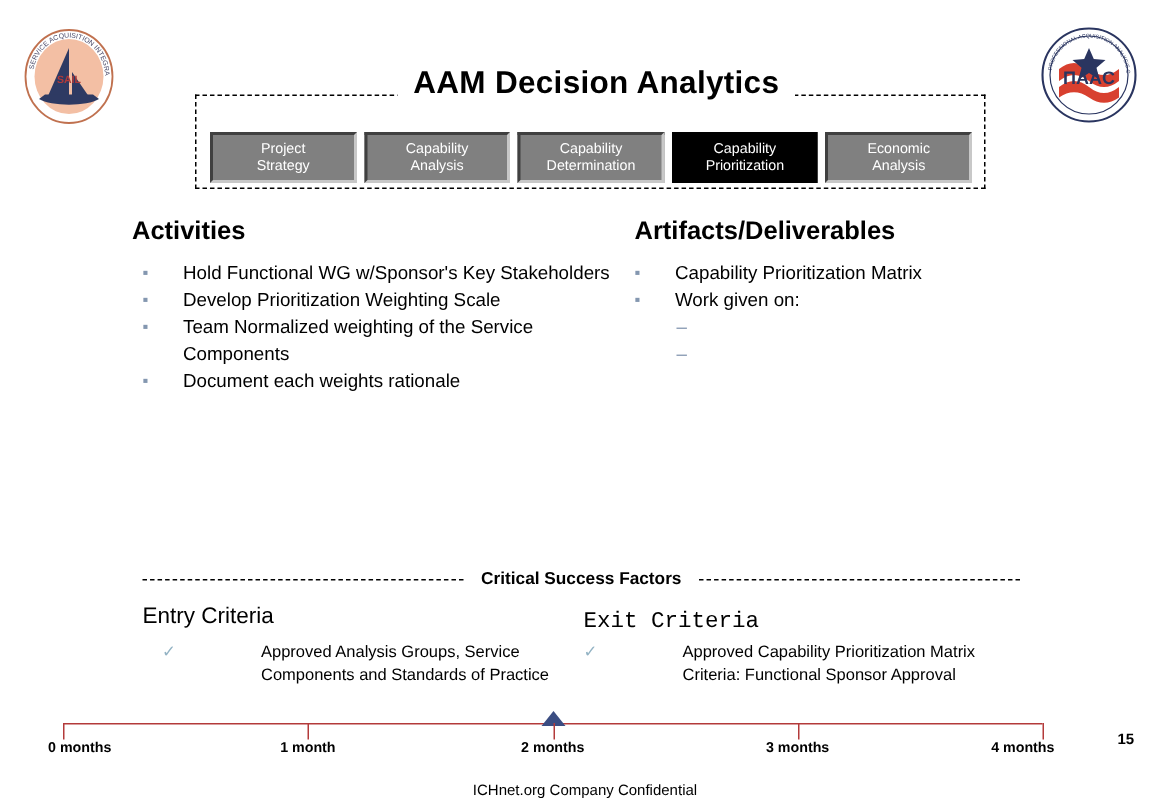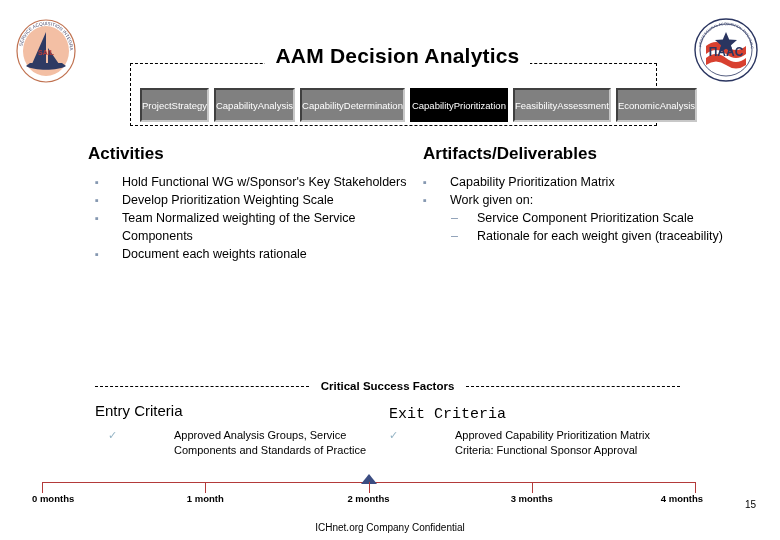--- a/index.html
+++ b/index.html
@@ -52,21 +52,21 @@
     flex: 1 1 0;
     background: #808080;
     color: #ffffff;
     border-top: 2px solid #404040;
     border-left: 2px solid #404040;
     border-right: 2px solid #c8c8c8;
     border-bottom: 2px solid #c8c8c8;
     font-size: 9.5px;
     line-height: 11px;
     display: flex;
-    flex-direction: row;
+    flex-direction: column;
     align-items: center;
     justify-content: center;
     text-align: center;
   }
   .phase.active {
     background: #000000;
     border-top-color: #000000;
     border-left-color: #000000;
     border-right-color: #000000;
     border-bottom-color: #000000;
@@ -195,23 +195,23 @@
 
   
   #footer-text {
     position: absolute;
     left: 0; right: 0; top: 522px;
     text-align: center;
     font-size: 10px;
   }
   #page-number {
     position: absolute;
-    left: 745px; top: 499px;
+    left: 745px; top: 488px;
     font-size: 10px;
-    font-weight: normal;
+    font-weight: bold;
   }
 </style>
 </head>
 <body>
 
 <div class="logo" id="logo-left">
   <svg viewBox="0 0 72 66" width="72" height="66" aria-hidden="true">
     <ellipse cx="36" cy="33" rx="29" ry="31" fill="#ffffff" stroke="#c0714f" stroke-width="1.2"></ellipse>
     <ellipse cx="36" cy="33" rx="23" ry="25" fill="#f3bfa4" stroke="none"></ellipse>
     <path d="M22 46 L36 14 L36 46 Z" fill="#2e3a63"></path>
@@ -257,24 +257,20 @@
   </div>
   <div class="phase">
     <span>Capability</span>
     <span>Determination</span>
   </div>
   <div class="phase active">
     <span>Capability</span>
     <span>Prioritization</span>
   </div>
   <div class="phase">
-    <span>Feasibility</span>
-    <span>Assessment</span>
-  </div>
-  <div class="phase">
     <span>Economic</span>
     <span>Analysis</span>
   </div>
 </div>
 
 <div class="col-heading" id="activities-heading">Activities</div>
 
 <div class="bullet-list" id="activities-list">
   <div class="bullet-row">
     <span class="bullet-mark">▪</span>
@@ -300,25 +296,23 @@
   <div class="bullet-row">
     <span class="bullet-mark">▪</span>
     <span class="bullet-text">Capability Prioritization Matrix</span>
   </div>
   <div class="bullet-row">
     <span class="bullet-mark">▪</span>
     <span class="bullet-text">Work given on:</span>
   </div>
   <div class="sub-row">
     <span class="sub-mark">–</span>
-    <span class="bullet-text">Service Component Prioritization Scale</span>
   </div>
   <div class="sub-row">
     <span class="sub-mark">–</span>
-    <span class="bullet-text">Rationale for each weight given (traceability)</span>
   </div>
 </div>
 
 <div id="csf-band">
   <span class="csf-rule"></span>
   <span id="csf-label">Critical Success Factors</span>
   <span class="csf-rule"></span>
 </div>
 
 <div class="criteria-heading" id="entry-heading">Entry Criteria</div>

